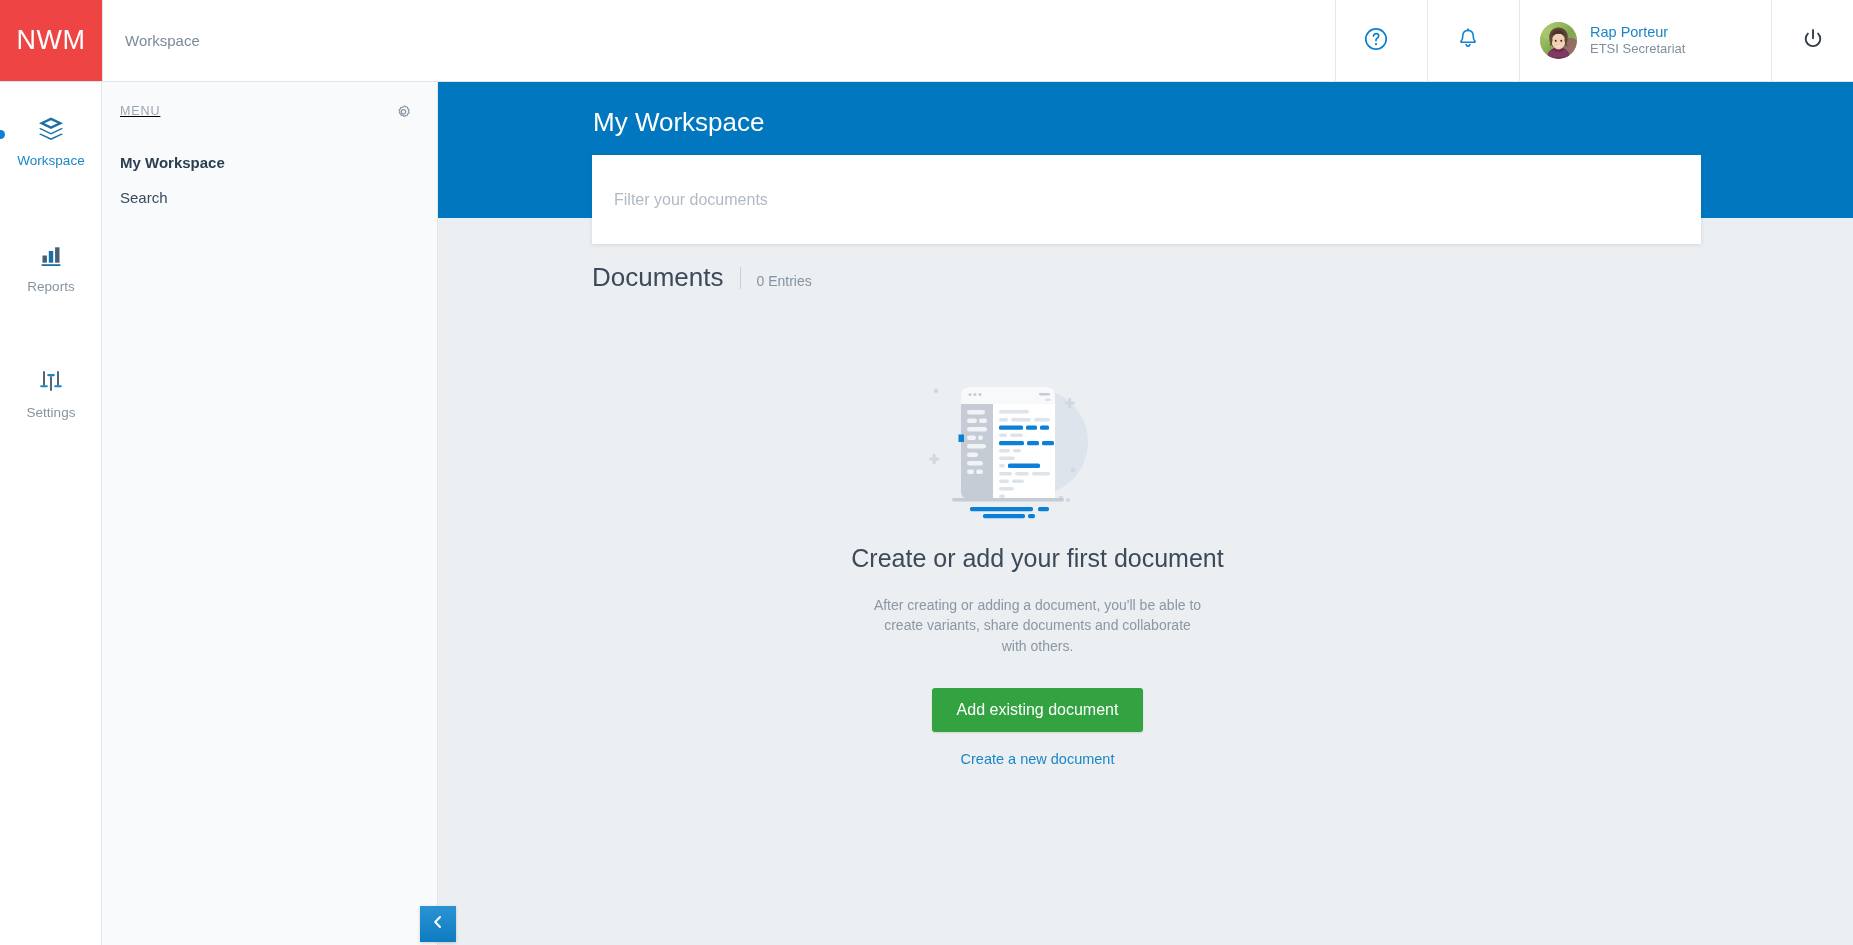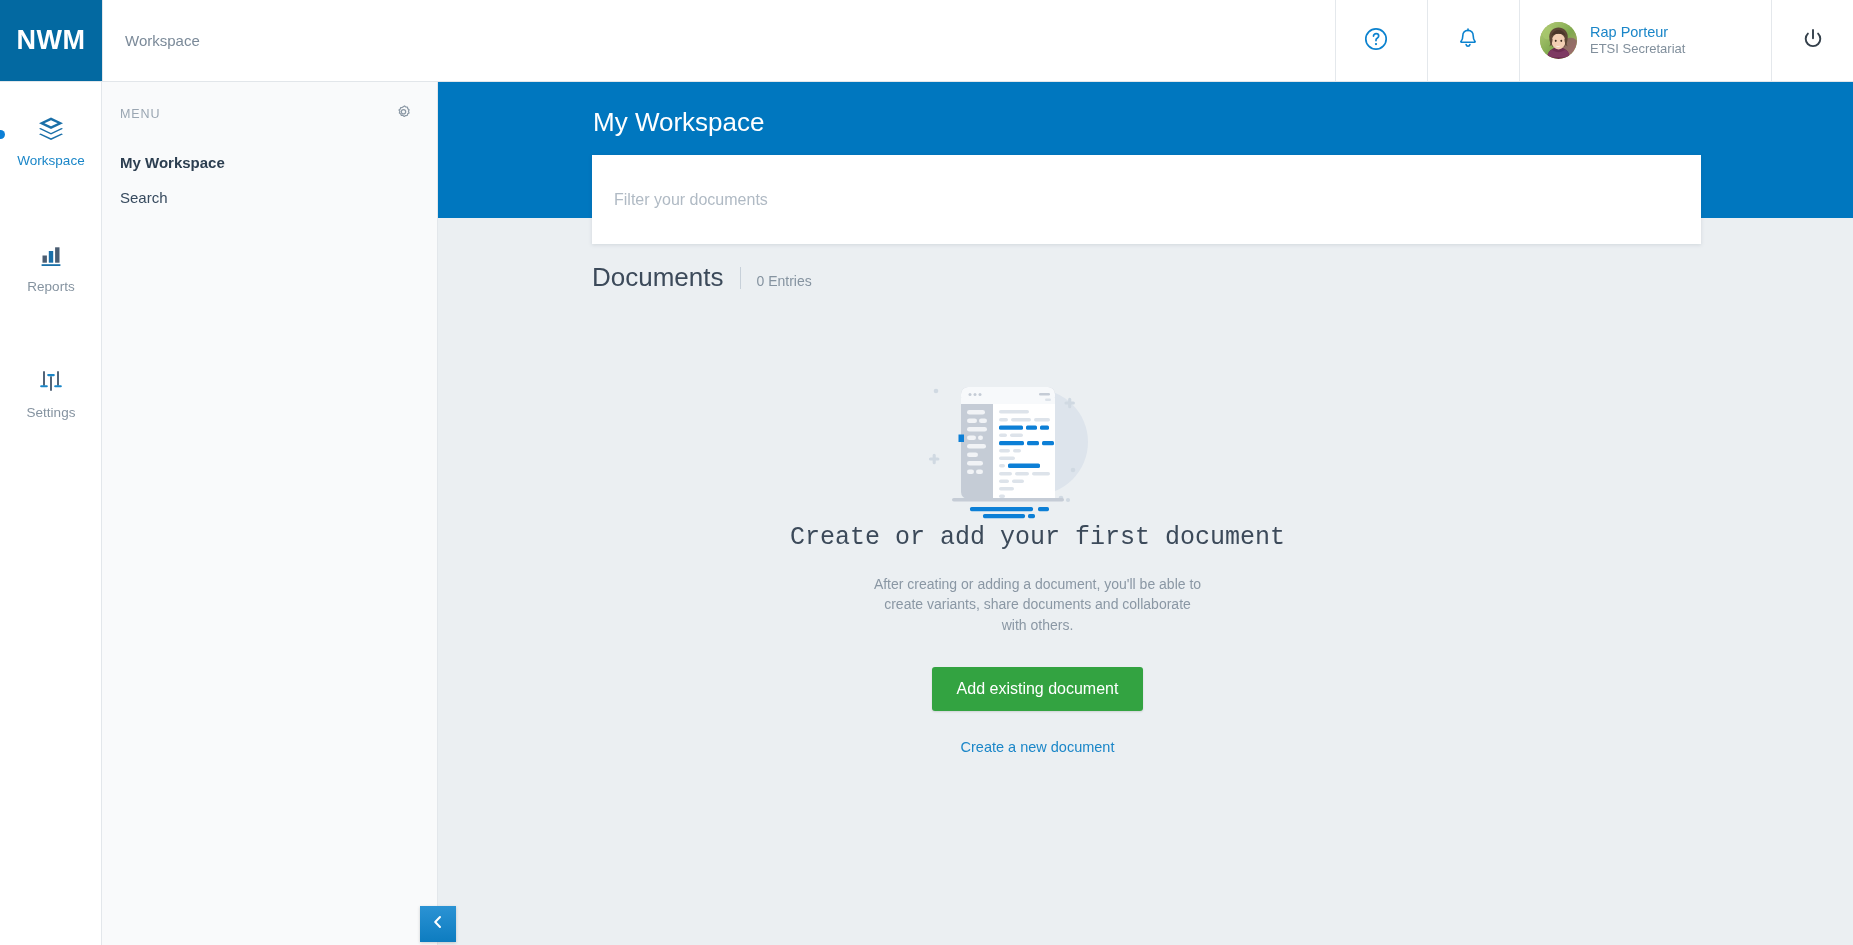--- a/index.html
+++ b/index.html
@@ -27,27 +27,27 @@
     width: 1853px; height: 82px;
     background: #ffffff;
     border-bottom: 1px solid #e2e6ea;
     display: flex;
     align-items: stretch;
     z-index: 30;
   }
   .brand {
     width: 102px;
     min-width: 102px;
-    background: #0369a1;
+    background: #ef4444;
     color: #ffffff;
     display: flex;
     align-items: center;
     justify-content: center;
     font-size: 27px;
-    font-weight: bold;
+    font-weight: normal;
     letter-spacing: 0.5px;
     cursor: pointer;
   }
   .breadcrumb-wrap {
     flex: 1;
     display: flex;
     align-items: center;
     padding-left: 22px;
     border-left: 1px solid #e2e6ea;
   }
@@ -126,23 +126,23 @@
     position: absolute;
     left: 102px; top: 82px;
     width: 336px;
     height: 863px;
     background: #f9fafb;
     border-right: 1px solid #e3e7eb;
     z-index: 15;
   }
   .menu-head {
     display: flex;
-    align-items: center;
     justify-content: space-between;
     padding: 22px 24px 0 18px;
+    text-decoration: underline;
   }
   .menu-head-title {
     font-size: 12.5px;
     letter-spacing: 0.9px;
     color: #9aa6b2;
   }
   .gear-btn { cursor: pointer; line-height: 0; }
   .menu-list { padding: 22px 0 0 0; }
   .menu-item {
     padding: 9px 18px;
@@ -227,25 +227,24 @@
   .empty-state {
     position: absolute;
     left: 0; top: 288px;
     width: 1199px;
     display: flex;
     flex-direction: column;
     align-items: center;
   }
   .empty-illustration { width: 240px; height: 150px; }
   .empty-title {
-    margin-top: 3px;
+    margin-top: 24px;
     font-size: 25px;
     color: #3c4a5a;
     font-weight: normal;
-    font-family: Liberation Mono, monospace;
   }
   .empty-desc {
     margin-top: 22px;
     width: 330px;
     text-align: center;
     font-size: 14px;
     line-height: 1.45;
     color: #8a97a4;
   }
   .btn-primary {
@@ -254,21 +253,21 @@
     color: #ffffff;
     border: none;
     border-radius: 3px;
     padding: 13px 25px;
     font-family: "Liberation Sans", sans-serif;
     font-size: 16px;
     cursor: pointer;
     box-shadow: 0 1px 2px rgba(0,0,0,0.12);
   }
   .btn-link {
-    margin-top: 28px;
+    margin-top: 19px;
     background: none;
     border: none;
     color: #1a86c8;
     font-family: "Liberation Sans", sans-serif;
     font-size: 14.5px;
     cursor: pointer;
   }
 </style>
 </head>
 <body>

